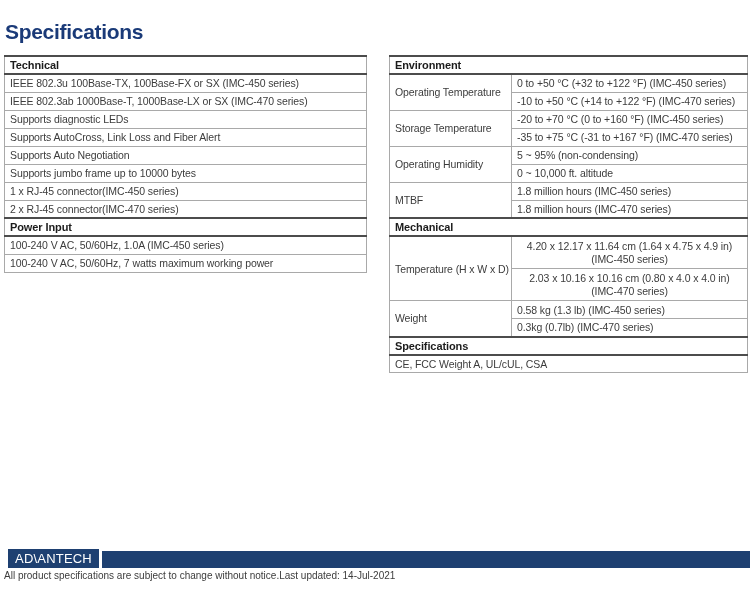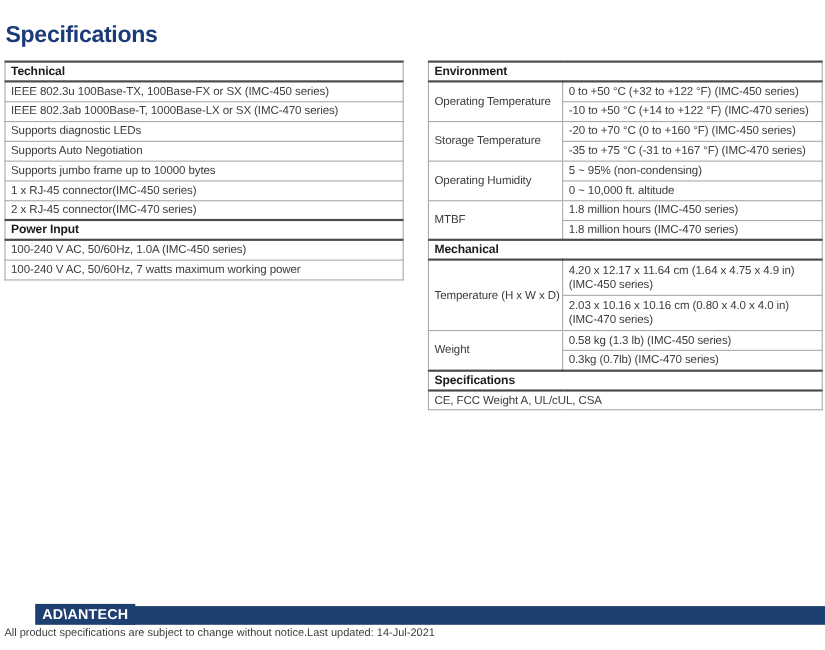--- a/index.html
+++ b/index.html
@@ -49,44 +49,44 @@
     font-weight: bold;
     color: #1c1c1c;
     font-size: 11px;
   }
   .spec-table td.val2 {
     height: 30px;
     padding-top: 3px;
     padding-bottom: 3px;
     line-height: 12.5px;
     white-space: normal;
+    text-align: center;
   }
   .footer-bar {
     position: absolute;
     left: 102px;
     right: 0;
     top: 551px;
     height: 17px;
     background: #1e4071;
   }
   .logo-box {
     position: absolute;
     left: 8px;
     top: 549px;
     width: 91px;
     height: 19px;
     background: #1e4071;
     color: #ffffff;
     display: flex;
     align-items: center;
     justify-content: center;
-    font-weight: bold;
+    font-weight: normal;
     font-size: 13px;
     letter-spacing: 0.2px;
-    margin-left: 24px;
   }
   .footer-text-row {
     position: absolute;
     left: 4px;
     right: 2px;
     top: 570px;
     display: flex;
     font-size: 10px;
     color: #3c3c3c;
   }
@@ -104,20 +104,23 @@
           <td>Technical</td>
         </tr>
     <tr>
           <td>IEEE 802.3u 100Base-TX, 100Base-FX or SX (IMC-450 series)</td>
         </tr>
     <tr>
           <td>IEEE 802.3ab 1000Base-T, 1000Base-LX or SX (IMC-470 series)</td>
         </tr>
     <tr>
           <td>Supports diagnostic LEDs</td>
+        </tr>
+    <tr>
+          <td>Supports AutoCross, Link Loss and Fiber Alert</td>
         </tr>
     <tr>
           <td>Supports Auto Negotiation</td>
         </tr>
     <tr>
           <td>Supports jumbo frame up to 10000 bytes</td>
         </tr>
     <tr>
           <td>1 x RJ-45 connector(IMC-450 series)</td>
         </tr>

